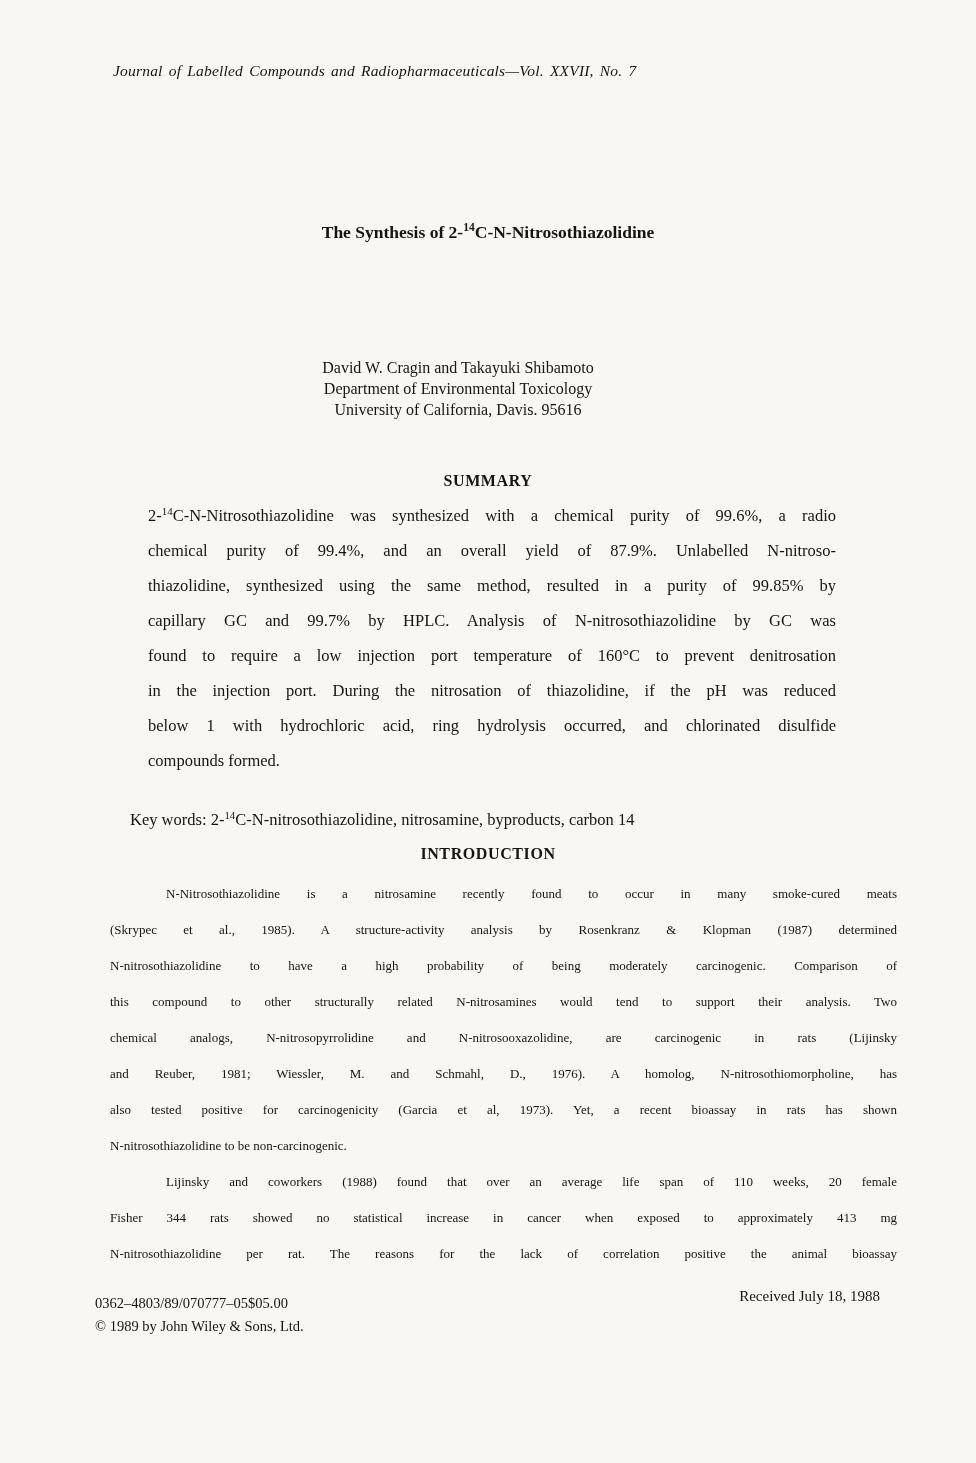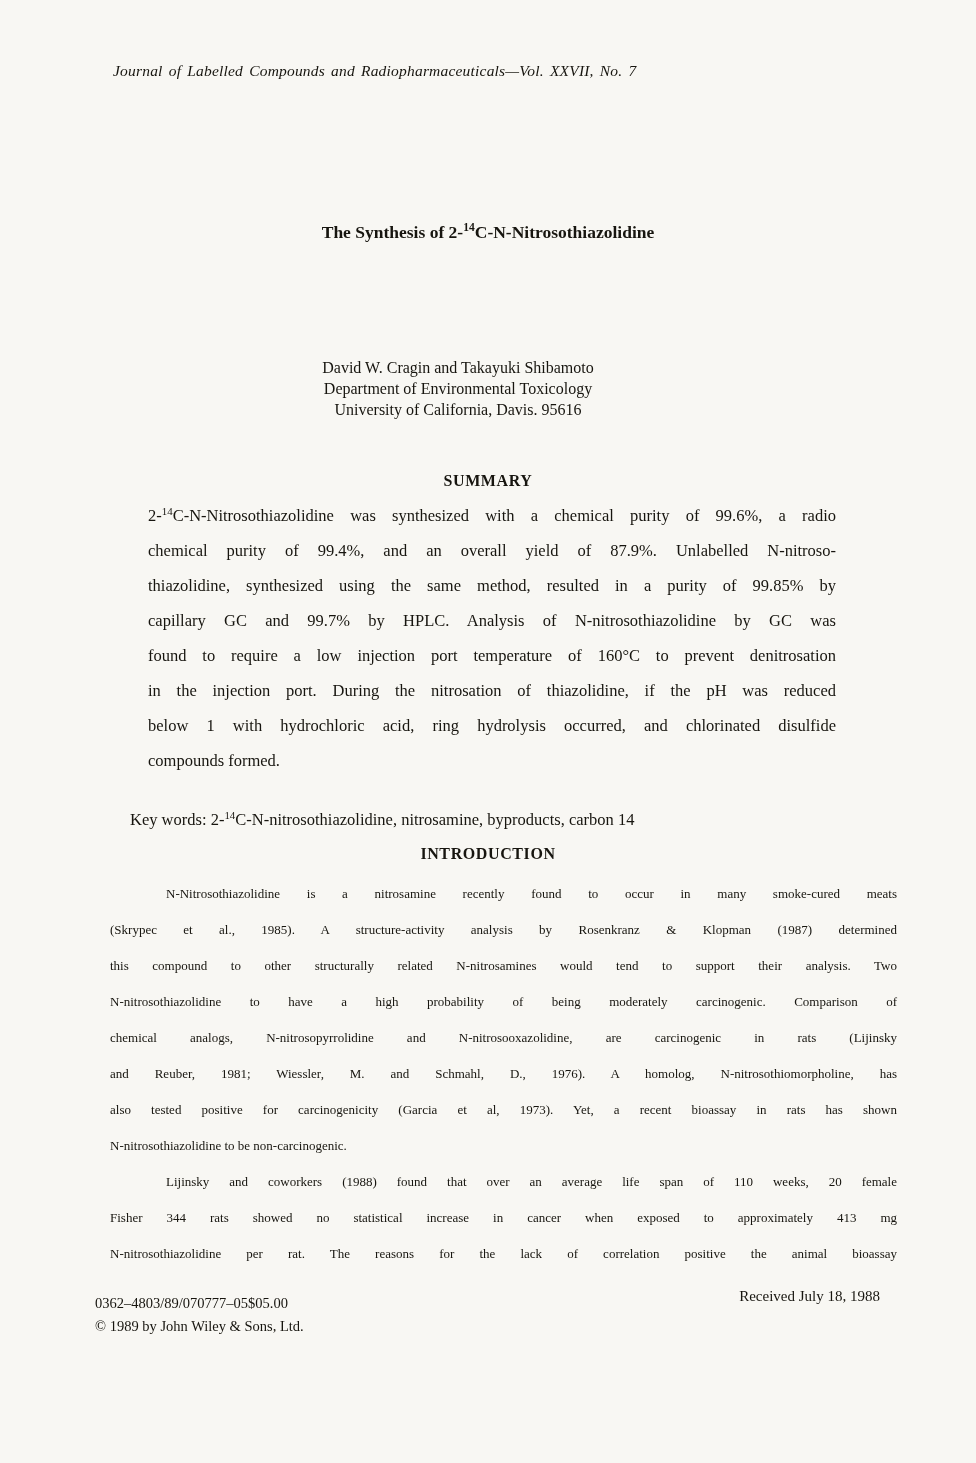--- a/index.html
+++ b/index.html
@@ -148,22 +148,22 @@
     <div class="lline">compounds formed.</div>
   </div>
 
   <div class="keywords"><span>Key words: 2-</span><sup class="iso">14</sup><span>C-N-nitrosothiazolidine, nitrosamine, byproducts, carbon 14</span></div>
 
   <div class="intro-heading">INTRODUCTION</div>
 
   <div class="intro">
     <div class="jline indent">N-Nitrosothiazolidine is a nitrosamine recently found to occur in many smoke-cured meats</div>
     <div class="jline">(Skrypec et al., 1985). A structure-activity analysis by Rosenkranz &amp; Klopman (1987) determined</div>
+    <div class="jline">N-nitrosothiazolidine to have a high probability of being moderately carcinogenic. Comparison of</div>
     <div class="jline">this compound to other structurally related N-nitrosamines would tend to support their analysis. Two</div>
-    <div class="jline">N-nitrosothiazolidine to have a high probability of being moderately carcinogenic. Comparison of</div>
     <div class="jline">chemical analogs, N-nitrosopyrrolidine and N-nitrosooxazolidine, are carcinogenic in rats (Lijinsky</div>
     <div class="jline">and Reuber, 1981; Wiessler, M. and Schmahl, D., 1976). A homolog, N-nitrosothiomorpholine, has</div>
     <div class="jline">also tested positive for carcinogenicity (Garcia et al, 1973). Yet, a recent bioassay in rats has shown</div>
     <div class="lline">N-nitrosothiazolidine to be non-carcinogenic.</div>
     <div class="jline indent">Lijinsky and coworkers (1988) found that over an average life span of 110 weeks, 20 female</div>
     <div class="jline">Fisher 344 rats showed no statistical increase in cancer when exposed to approximately 413 mg</div>
     <div class="jline">N-nitrosothiazolidine per rat. The reasons for the lack of correlation positive the animal bioassay</div>
   </div>
 
   <div class="footer-left">

